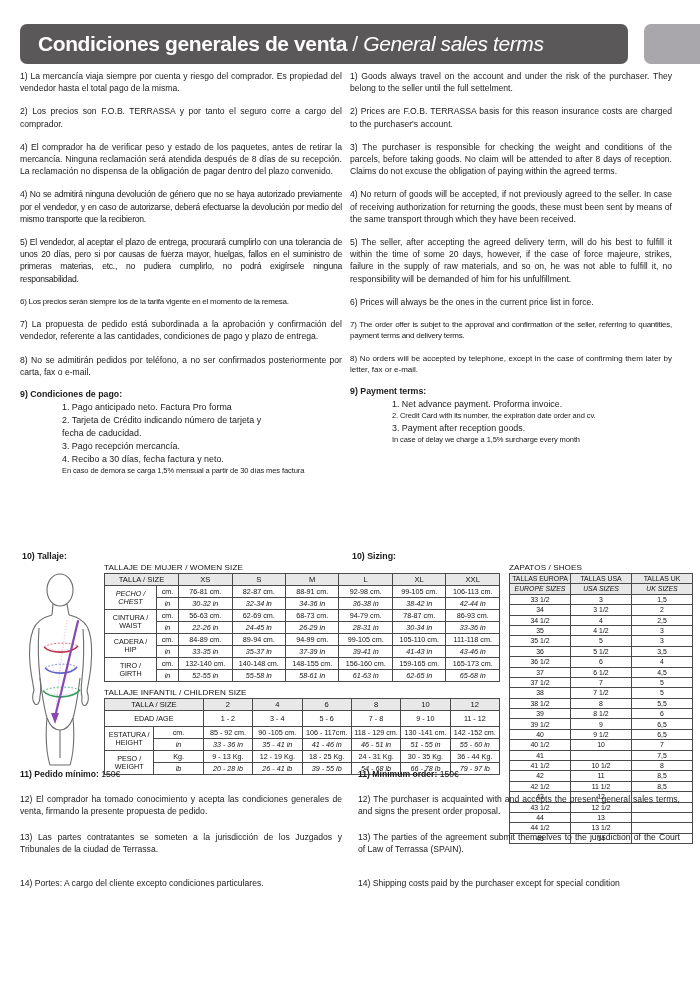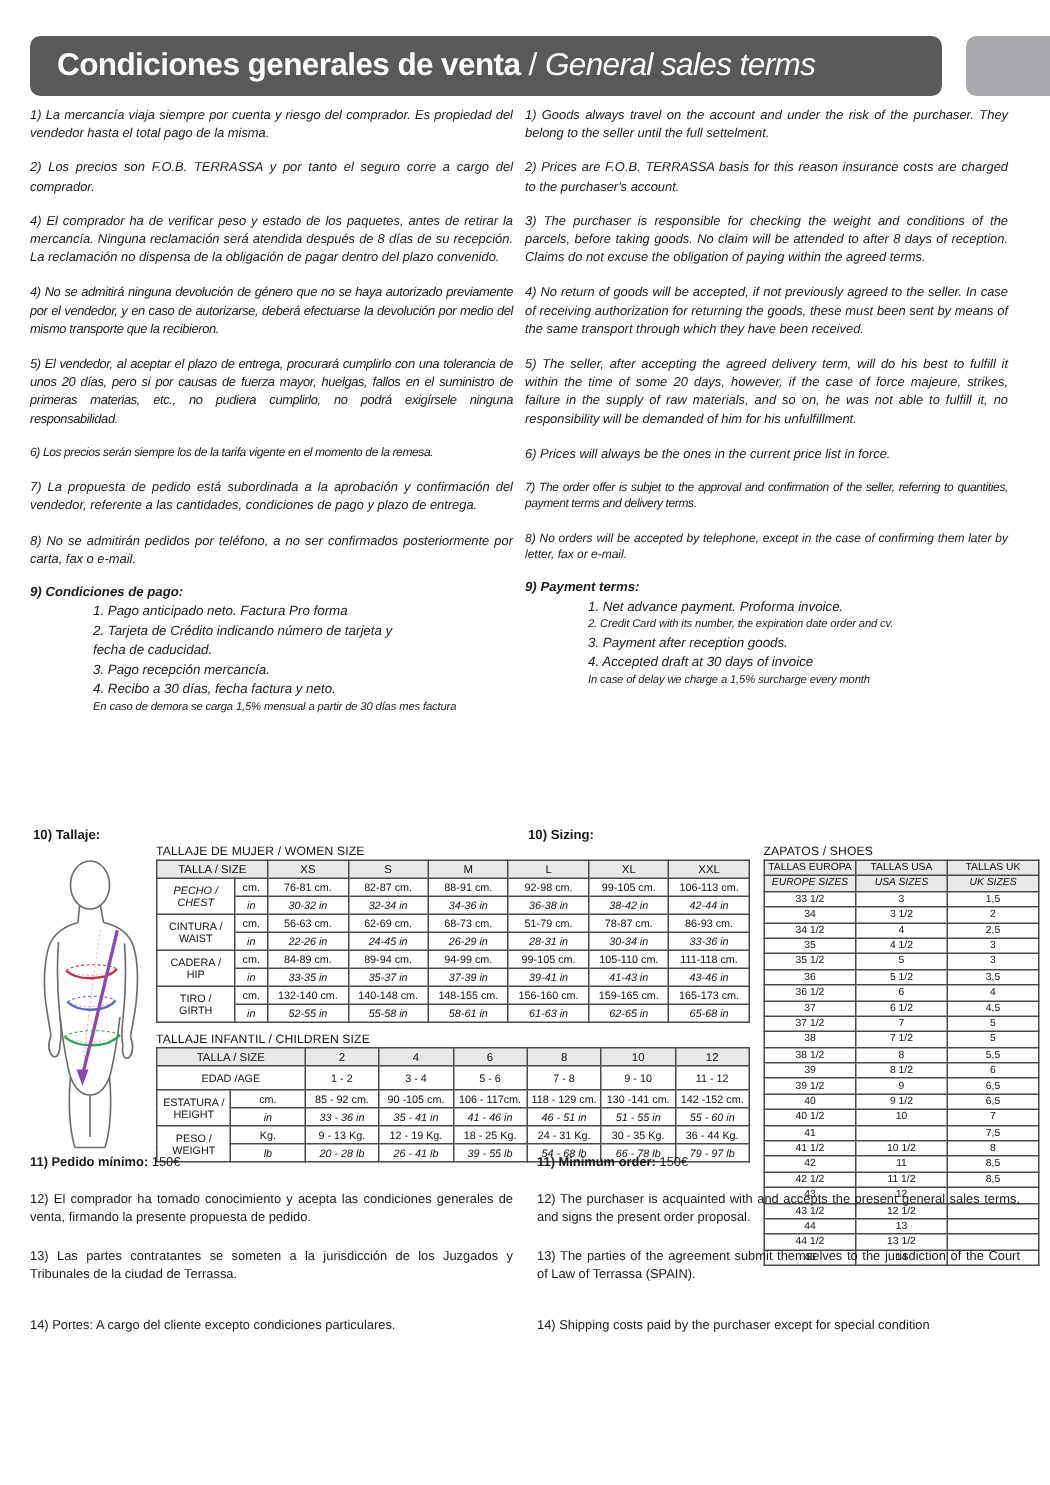--- a/index.html
+++ b/index.html
@@ -63,21 +63,20 @@
   }
 
   
   .cols {
     position: absolute;
     left: 20px;
     top: 70px;
     width: 660px;
     display: flex;
     gap: 8px;
-    font-style: italic;
   }
   .col {
     width: 322px;
   }
   .col p {
     margin: 0 0 11px 0;
     font-size: 8.6px;
     line-height: 1.42;
     text-align: justify;
     color: #1a1a1a;
@@ -243,21 +242,20 @@
       <p>4) No return of goods will be accepted, if not previously agreed to the seller. In case of receiving authorization for returning the goods, these must been sent by means of the same transport through which they have been received.</p>
       <p>5) The seller, after accepting the agreed delivery term, will do his best to fulfill it within the time of some 20 days, however, if the case of force majeure, strikes, failure in the supply of raw materials, and so on, he was not able to fulfill it, no responsibility will be demanded of him for his unfulfillment.</p>
       <p>6) Prices will always be the ones in the current price list in force.</p>
       <p class="tight narrow">7) The order offer is subjet to the approval and confirmation of the seller, referring to quantities, payment terms and delivery terms.</p>
       <p class="tight">8) No orders will be accepted by telephone, except in the case of confirming them later by letter, fax or e-mail.</p>
       <div class="pay-head">9) Payment terms:</div>
       <ol class="pay-list">
         <li>1. Net advance payment. Proforma invoice.</li>
         <li class="small">2. Credit Card with its number, the expiration date  order and cv.</li>
         <li>3. Payment after reception goods.</li>
-        <li>4. Accepted draft at 30 days of invoice</li>
         <li class="small">In case of delay we charge a 1,5% surcharge every month</li>
       </ol>
     </div>
   </div>
 
   <div class="sizing-label" id="label-tallaje">10) Tallaje:</div>
   <div class="sizing-label" id="label-sizing">10) Sizing:</div>
 
   <div class="mannequin">
     <svg width="88" height="220" viewBox="0 0 88 220">
@@ -363,21 +361,21 @@
 
       <tr>
         <td class="rowlabel c-waist" rowspan="2">
           <div>CINTURA /</div>
           <div class="it">WAIST</div>
         </td>
         <td class="unit">cm.</td>
         <td>56-63 cm.</td>
         <td>62-69 cm.</td>
         <td>68-73 cm.</td>
-        <td>51-79 cm.</td>
+        <td>94-79 cm.</td>
         <td>78-87 cm.</td>
         <td>86-93 cm.</td>
       </tr>
       <tr>
         <td class="unit it">in</td>
         <td class="it">22-26 in</td>
         <td class="it">24-45 in</td>
         <td class="it">26-29 in</td>
         <td class="it">28-31 in</td>
         <td class="it">30-34 in</td>

